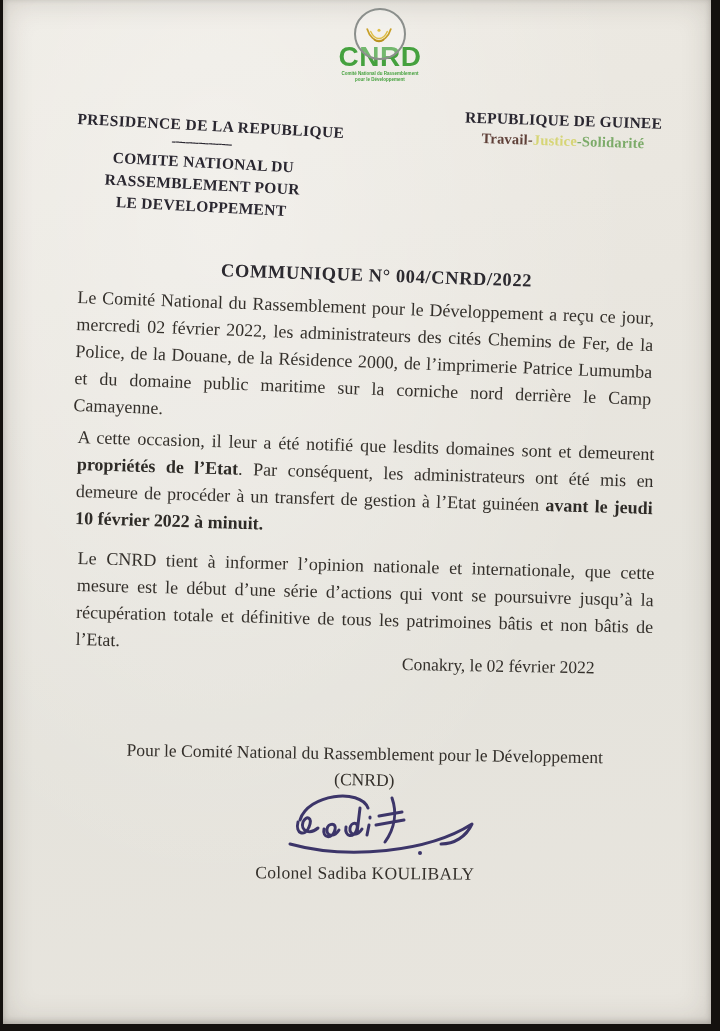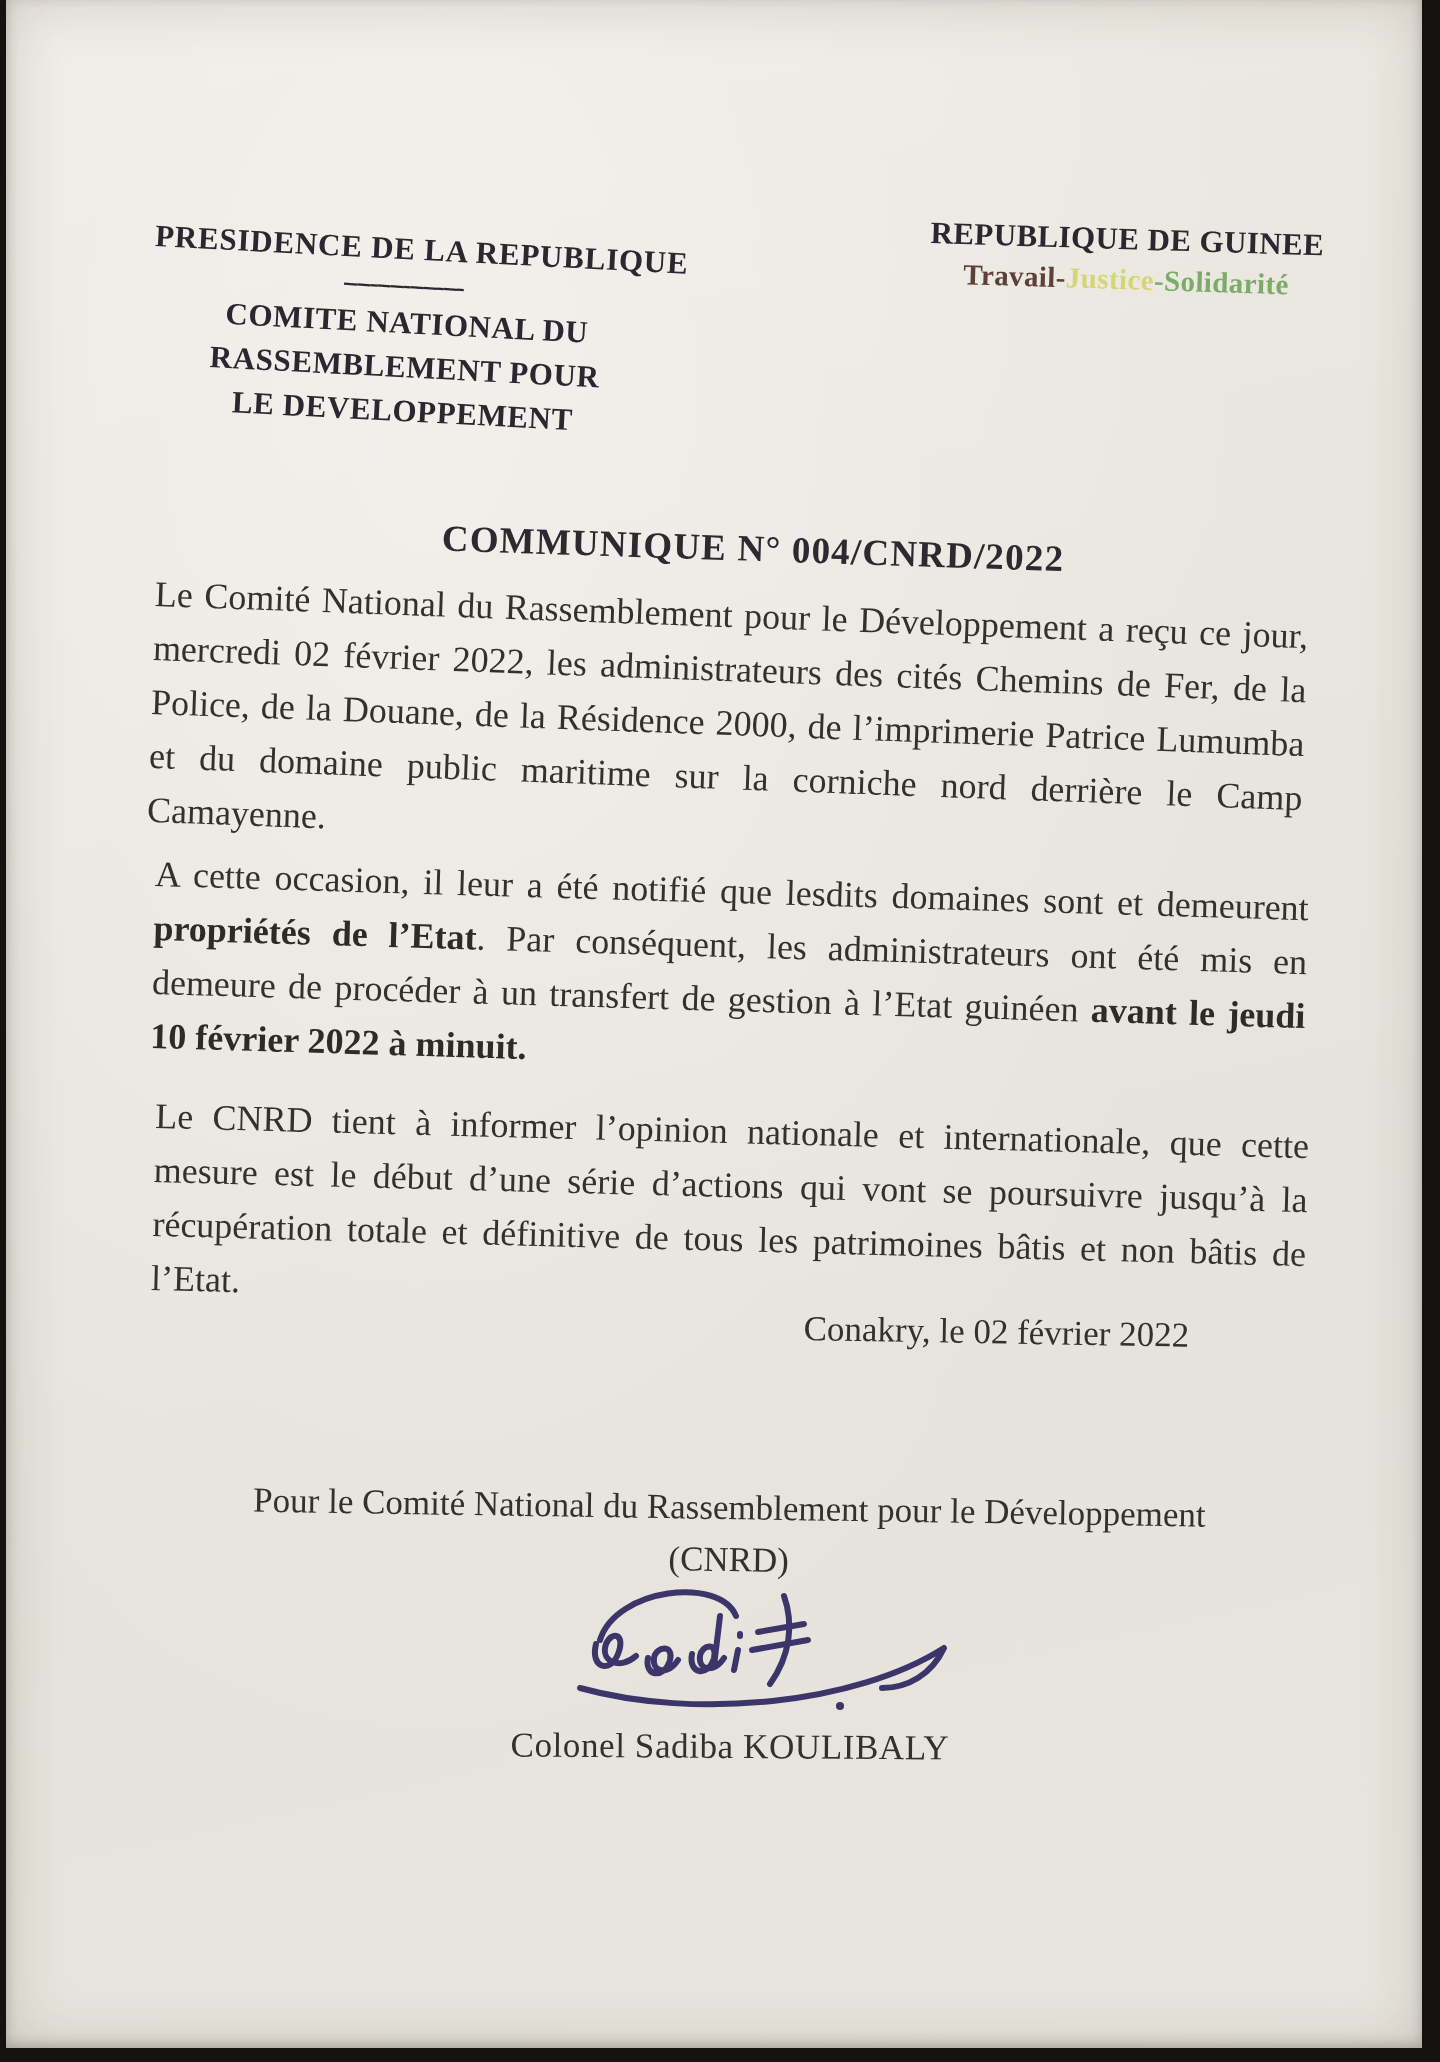--- a/index.html
+++ b/index.html
@@ -82,20 +82,35 @@
   .signoff{left:75px;top:736px;width:580px;text-align:center;font-size:17.5px;line-height:26px;transform:rotate(0.9deg);transform-origin:left top;}
   .sig-svg{left:268px;top:784px;}
   .signatory{left:80px;top:861px;width:570px;text-align:center;font-size:17.5px;letter-spacing:0.3px;transform:rotate(0.4deg);transform-origin:left top;}
 </style>
 </head>
 <body>
 
 <div class="page">
   <div class="paper"></div>
 
+  <div class="abs logo-wrap">
+    <div class="logo-circle">
+      <svg class="logo-emblem" width="36" height="26" viewBox="0 0 60 44">
+        <g fill="none" stroke="#c8a02a" stroke-width="3" stroke-linecap="round">
+          <path d="M10,12 C14,26 24,32 30,32 C36,32 46,26 50,12"></path>
+          <path d="M16,16 C20,25 26,28 30,28 C34,28 40,25 44,16" stroke="#dfbe45" stroke-width="2.4"></path>
+          <path d="M22,30 C26,34 34,34 38,30" stroke="#b78f1f" stroke-width="2.4"></path>
+        </g>
+        <circle cx="30" cy="14" r="2.6" fill="#dfbe45"></circle>
+      </svg>
+    </div>
+    <div class="logo-acronym" style="color: rgb(69, 161, 62);">CNRD</div>
+    <div class="logo-subtext" style="color: rgb(69, 161, 62);">Comité National du Rassemblement</div>
+    <div class="logo-subtext" style="color: rgb(69, 161, 62);">pour le Développement</div>
+  </div>
 
   <div class="abs hdr-left">
     <div class="line1">PRESIDENCE DE LA REPUBLIQUE</div>
     <div class="dashes">------------------</div>
     <div class="committee">
       <div>COMITE NATIONAL DU</div>
       <div>RASSEMBLEMENT POUR</div>
       <div>LE DEVELOPPEMENT</div>
     </div>
   </div>

